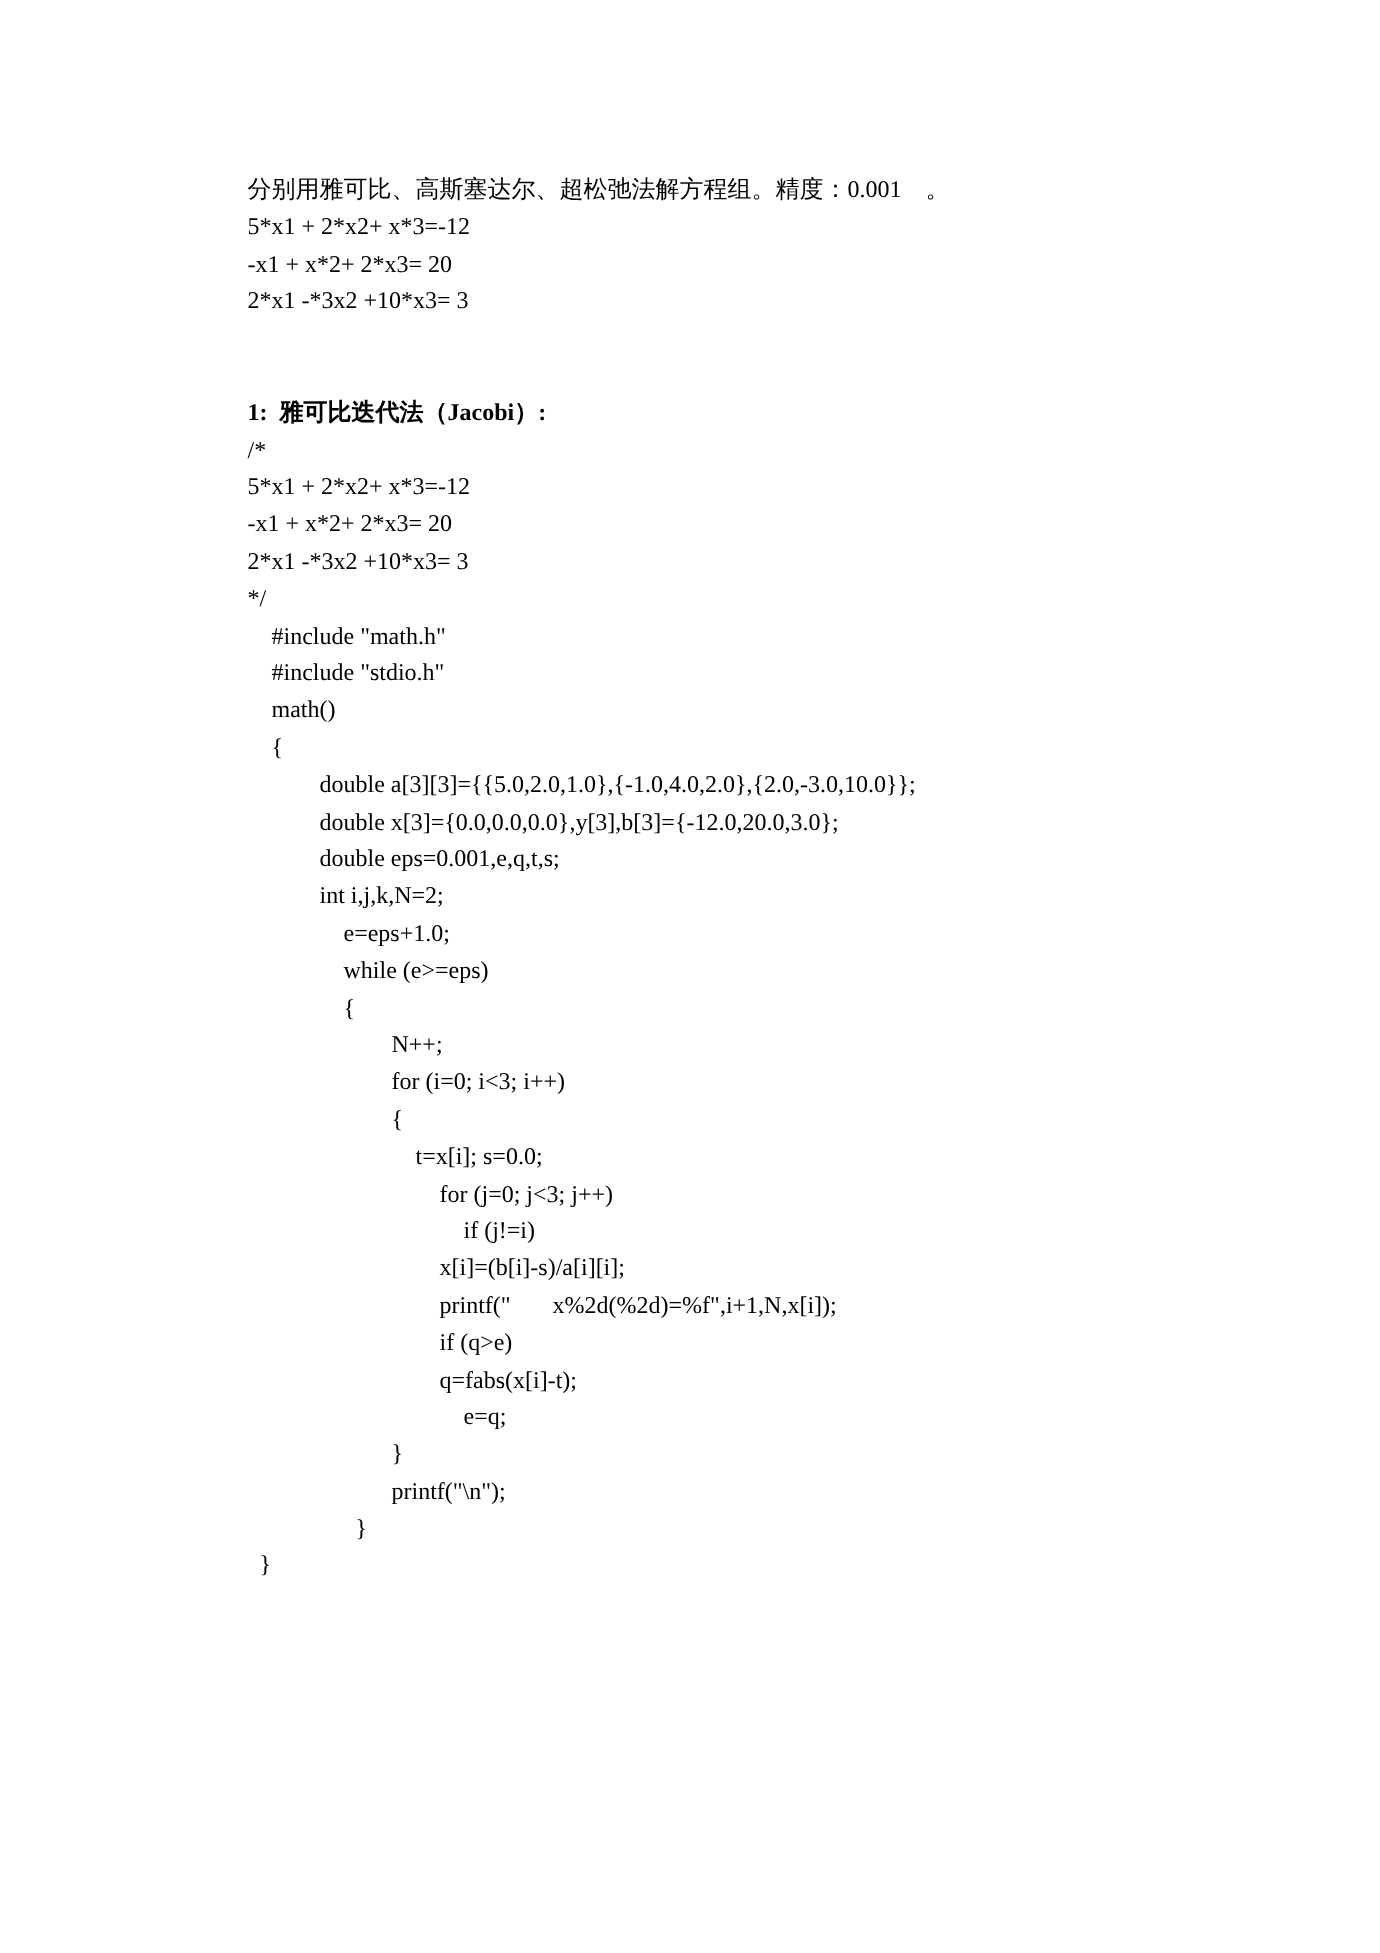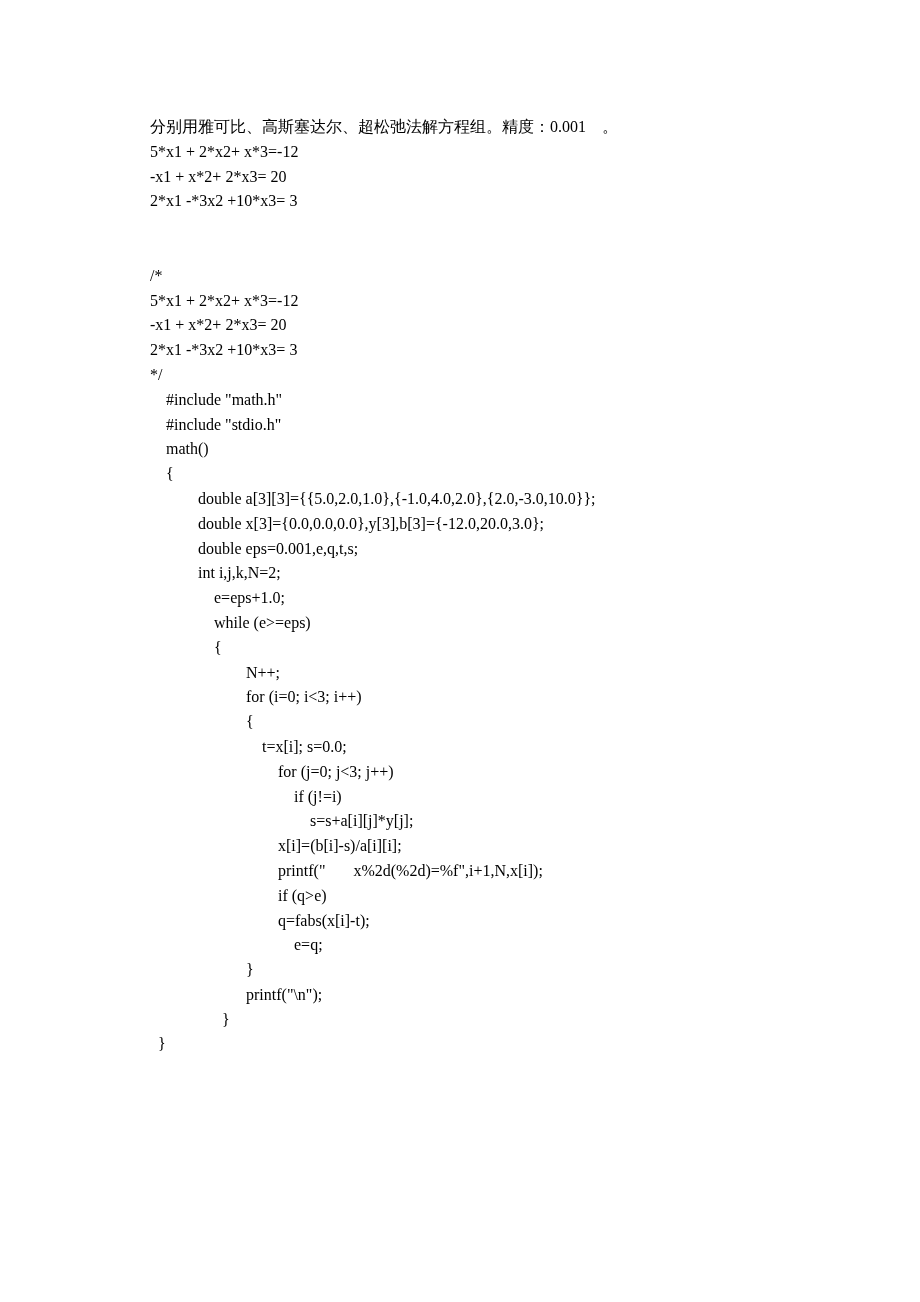--- a/index.html
+++ b/index.html
@@ -10,35 +10,37 @@
       font-size: 16px;
       color: #000000;
       line-height: 1.55;
       width: 920px;
     }
     .page {
       padding: 115px 90px 90px 150px;
     }
     .line {
       white-space: pre;
+      margin-left: 15px;
     }
     .bold {
       font-weight: bold;
     }
   </style>
 </head>
 <body>
 
 <div class="page">
   <div class="line">分别用雅可比、高斯塞达尔、超松弛法解方程组。精度：0.001    。</div>
   <div class="line">5*x1 + 2*x2+ x*3=-12</div>
   <div class="line">-x1 + x*2+ 2*x3= 20</div>
   <div class="line">2*x1 -*3x2 +10*x3= 3</div>
   <br>
   <br>
+  <div class="line bold">1:  雅可比迭代法（Jacobi）:</div>
   <div class="line">/*</div>
   <div class="line">5*x1 + 2*x2+ x*3=-12</div>
   <div class="line">-x1 + x*2+ 2*x3= 20</div>
   <div class="line">2*x1 -*3x2 +10*x3= 3</div>
   <div class="line">*/</div>
   <div class="line">    #include "math.h"</div>
   <div class="line">    #include "stdio.h"</div>
   <div class="line">    math()</div>
   <div class="line">    {</div>
   <div class="line">            double a[3][3]={{5.0,2.0,1.0},{-1.0,4.0,2.0},{2.0,-3.0,10.0}};</div>
@@ -47,21 +49,20 @@
   <div class="line">            int i,j,k,N=2;</div>
   <div class="line">                e=eps+1.0;</div>
   <div class="line">                while (e&gt;=eps)</div>
   <div class="line">                {</div>
   <div class="line">                        N++;</div>
   <div class="line">                        for (i=0; i&lt;3; i++)</div>
   <div class="line">                        {</div>
   <div class="line">                            t=x[i]; s=0.0;</div>
   <div class="line">                                for (j=0; j&lt;3; j++)</div>
   <div class="line">                                    if (j!=i)</div>
-  <div class="line">                                        s=s+a[i][j]*y[j];</div>
   <div class="line">                                x[i]=(b[i]-s)/a[i][i];</div>
   <div class="line">                                printf("       x%2d(%2d)=%f",i+1,N,x[i]);</div>
   <div class="line">                                if (q&gt;e)</div>
   <div class="line">                                q=fabs(x[i]-t);</div>
   <div class="line">                                    e=q;</div>
   <div class="line">                        }</div>
   <div class="line">                        printf("\n");</div>
   <div class="line">                  }</div>
   <div class="line">  }</div>
 </div>

